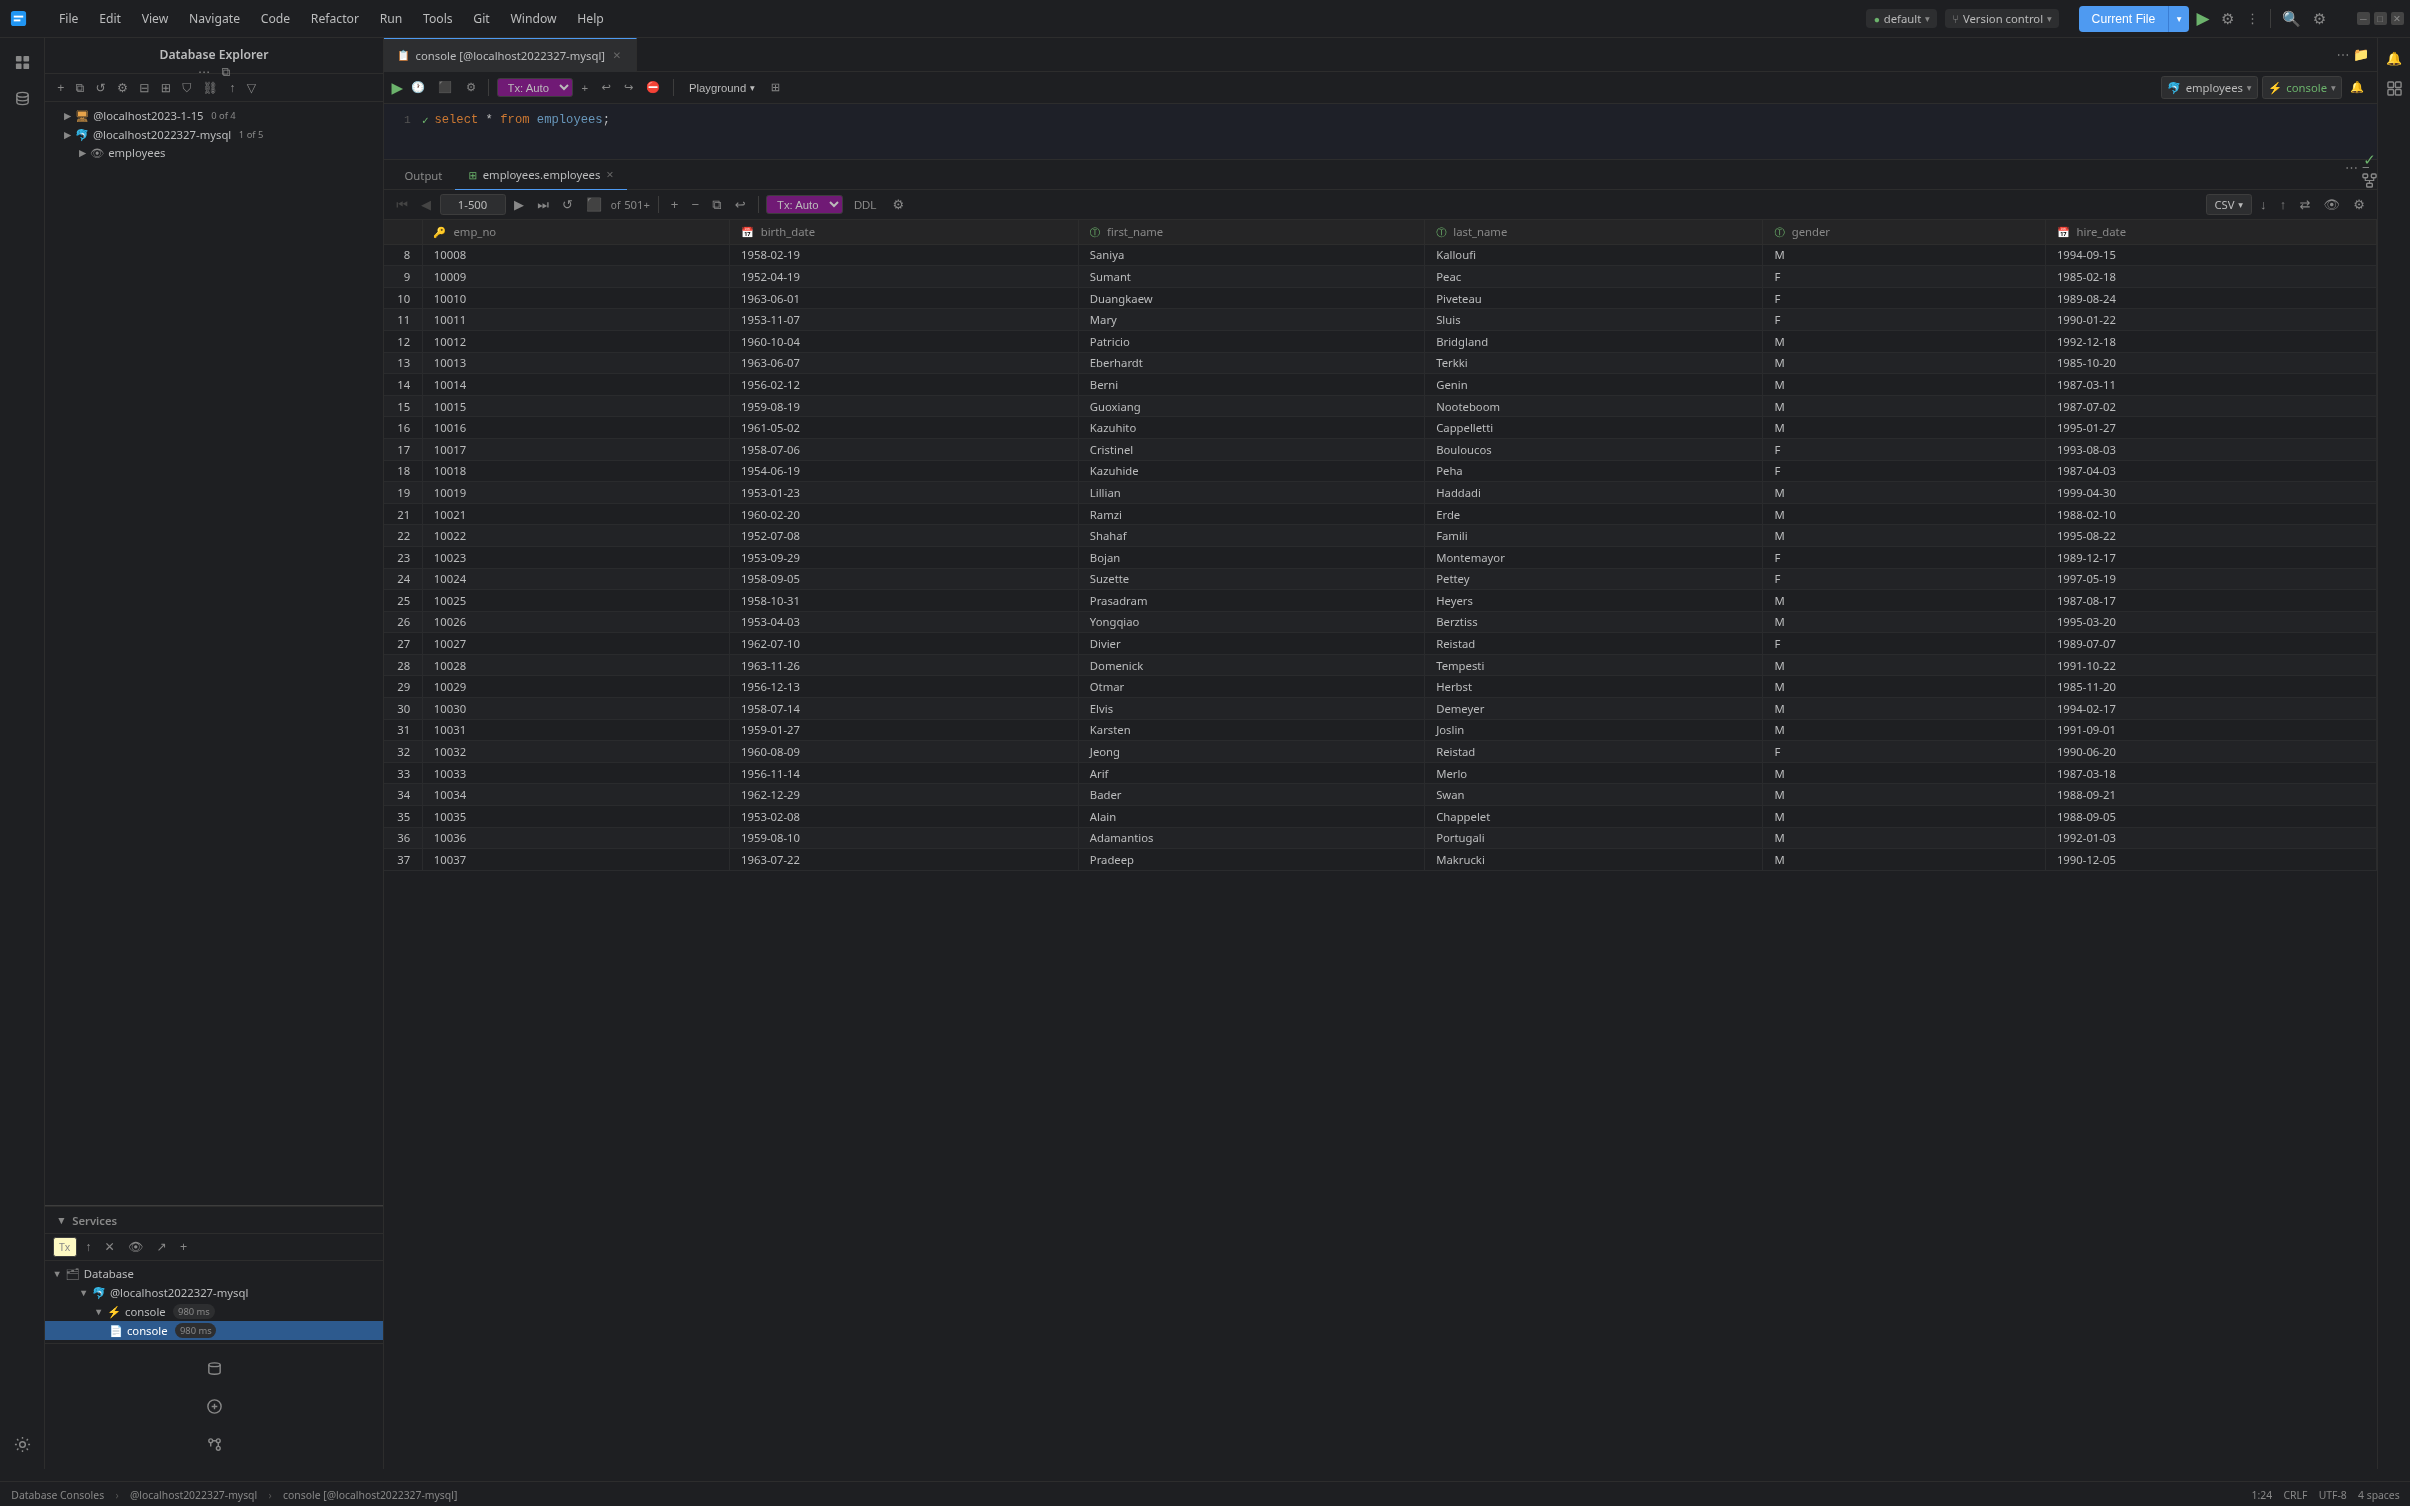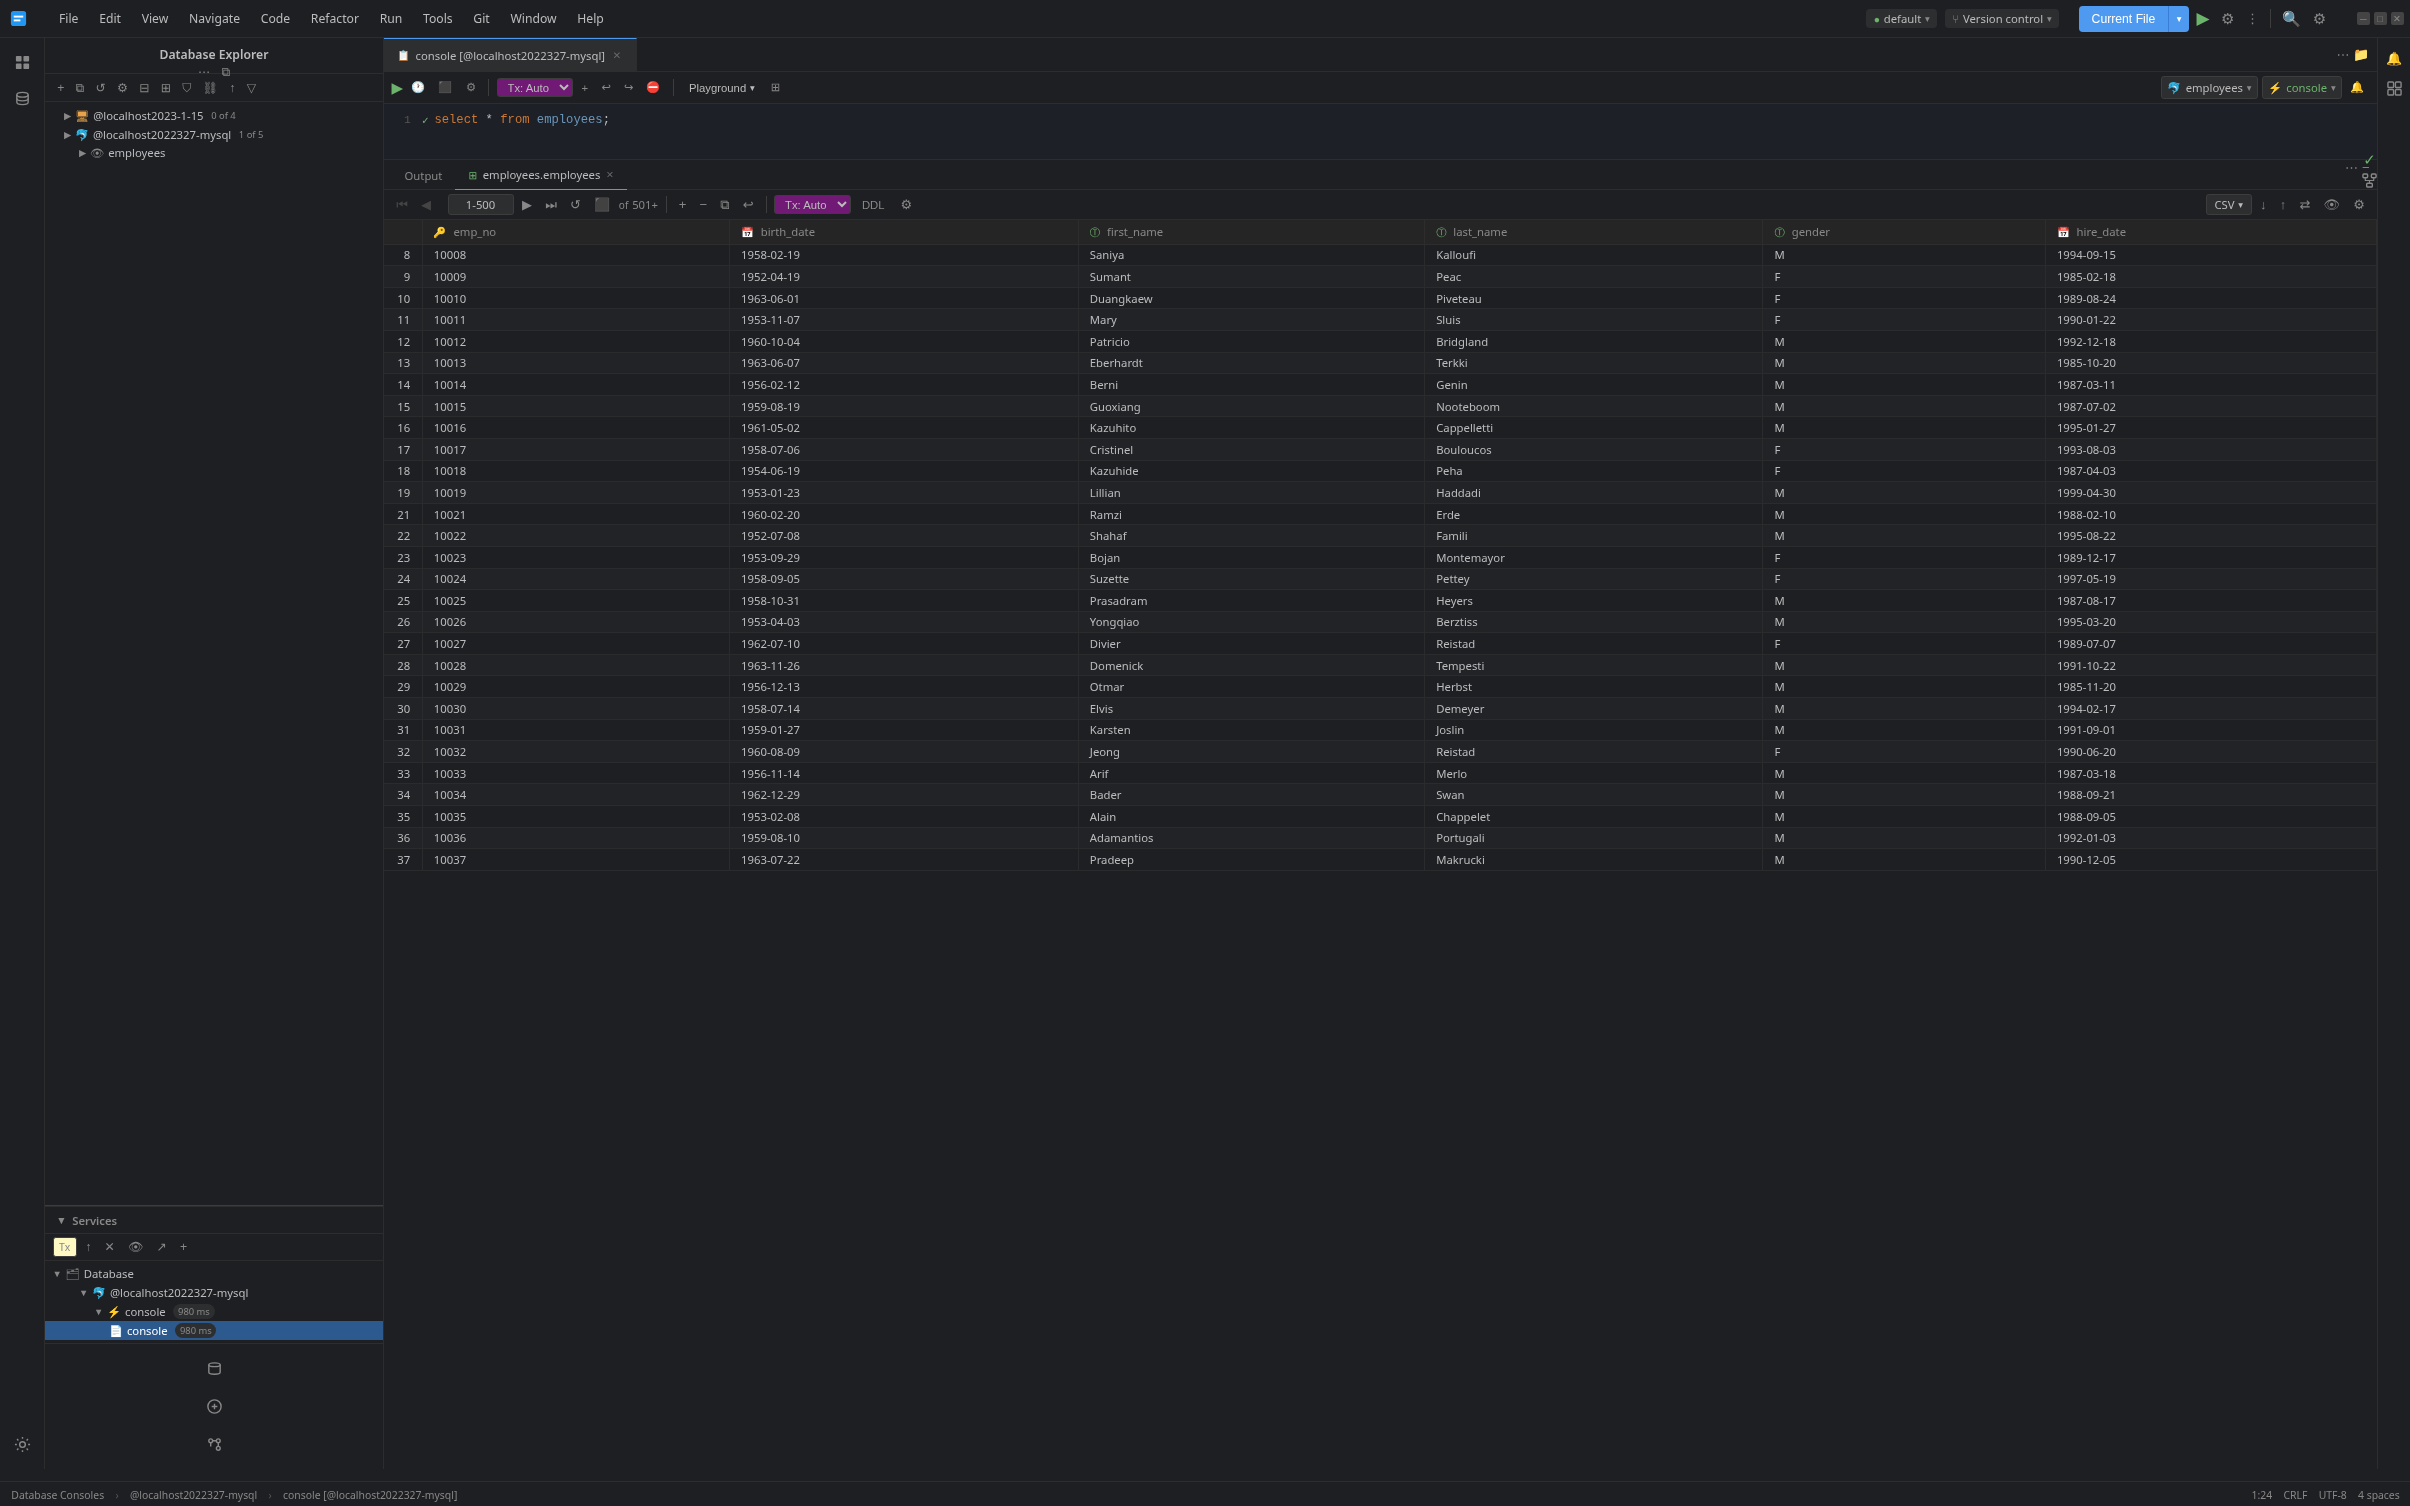--- a/index.html
+++ b/index.html
@@ -358,21 +358,20 @@
     .nav-btn.disabled { color: #444; cursor: default; }
     .page-range {
       background: #2d2e30;
       border: 0.9px solid #3d3d3d;
       color: #bbb;
       font-size: 11.3px;
       padding: 1.9px 7.5px;
       border-radius: 2.8px;
       min-width: 66px;
       text-align: center;
-      margin-left: 8px;
     }
     .total-count {
       color: #888;
       font-size: 11.3px;
     }
     .data-sep { width: 0.9px; height: 17px; background: #3d3d3d; margin: 0 3.8px; }
     .ddl-btn {
       background: none;
       border: none;
       color: #888;

